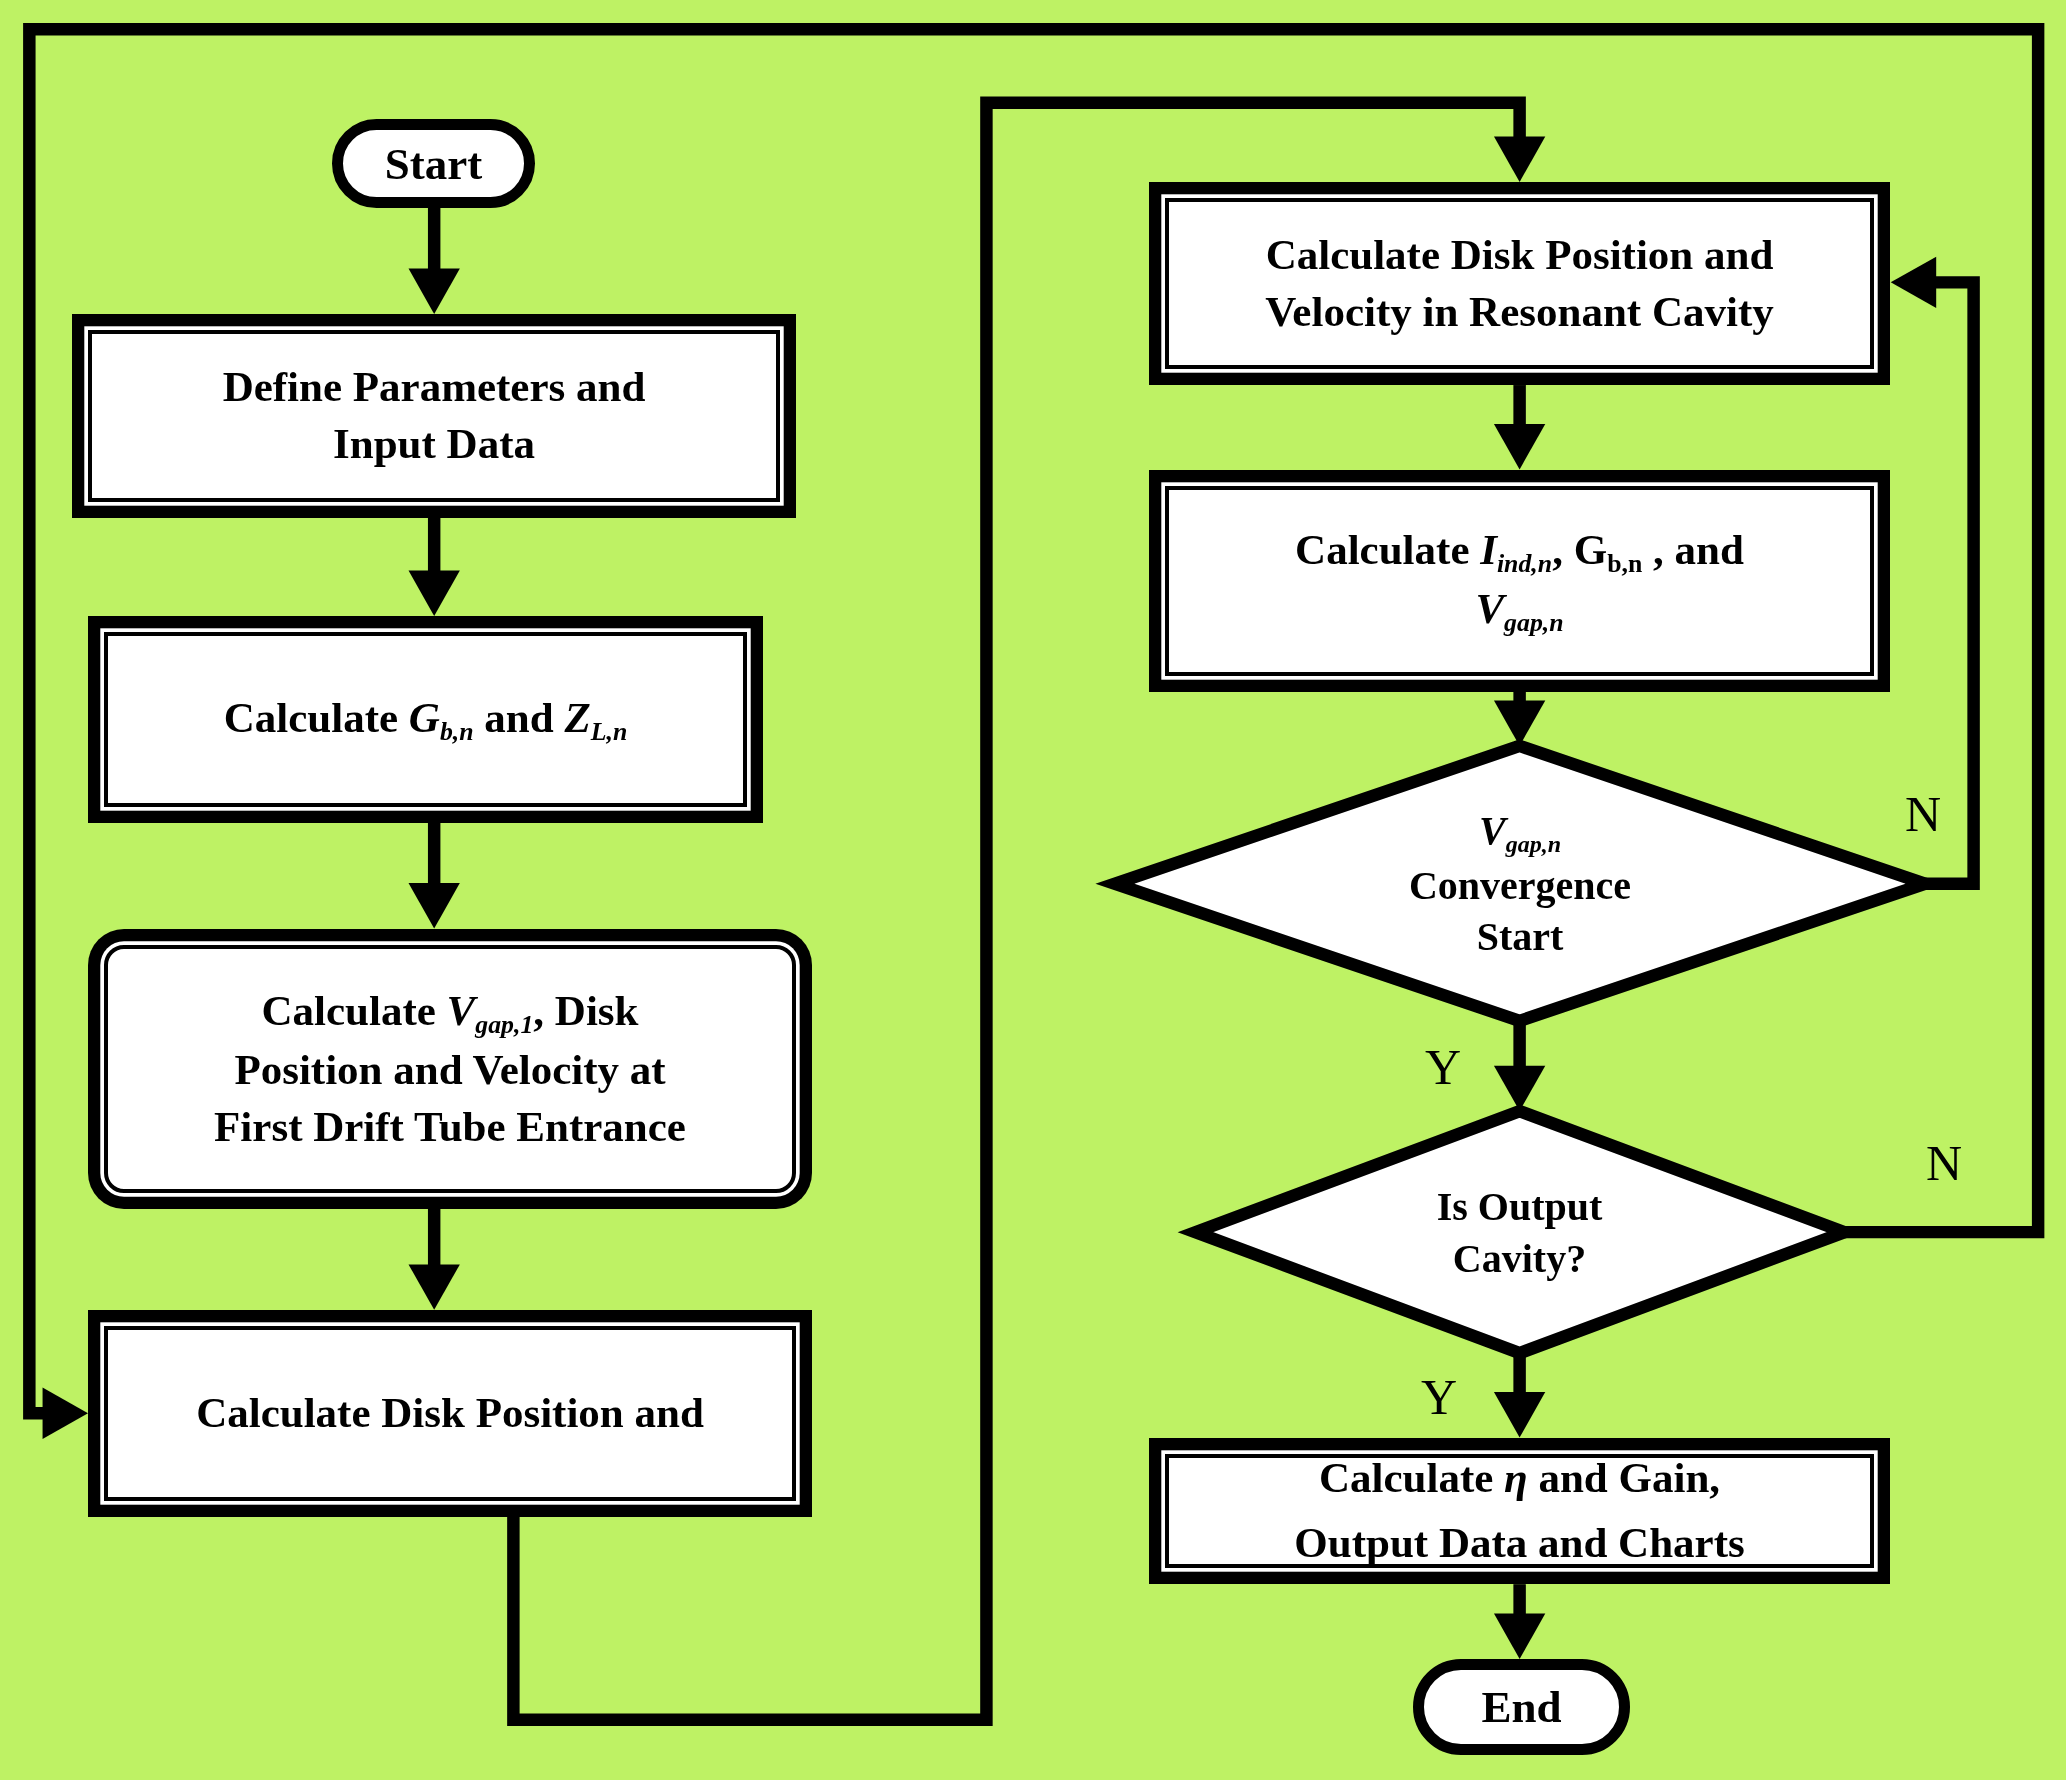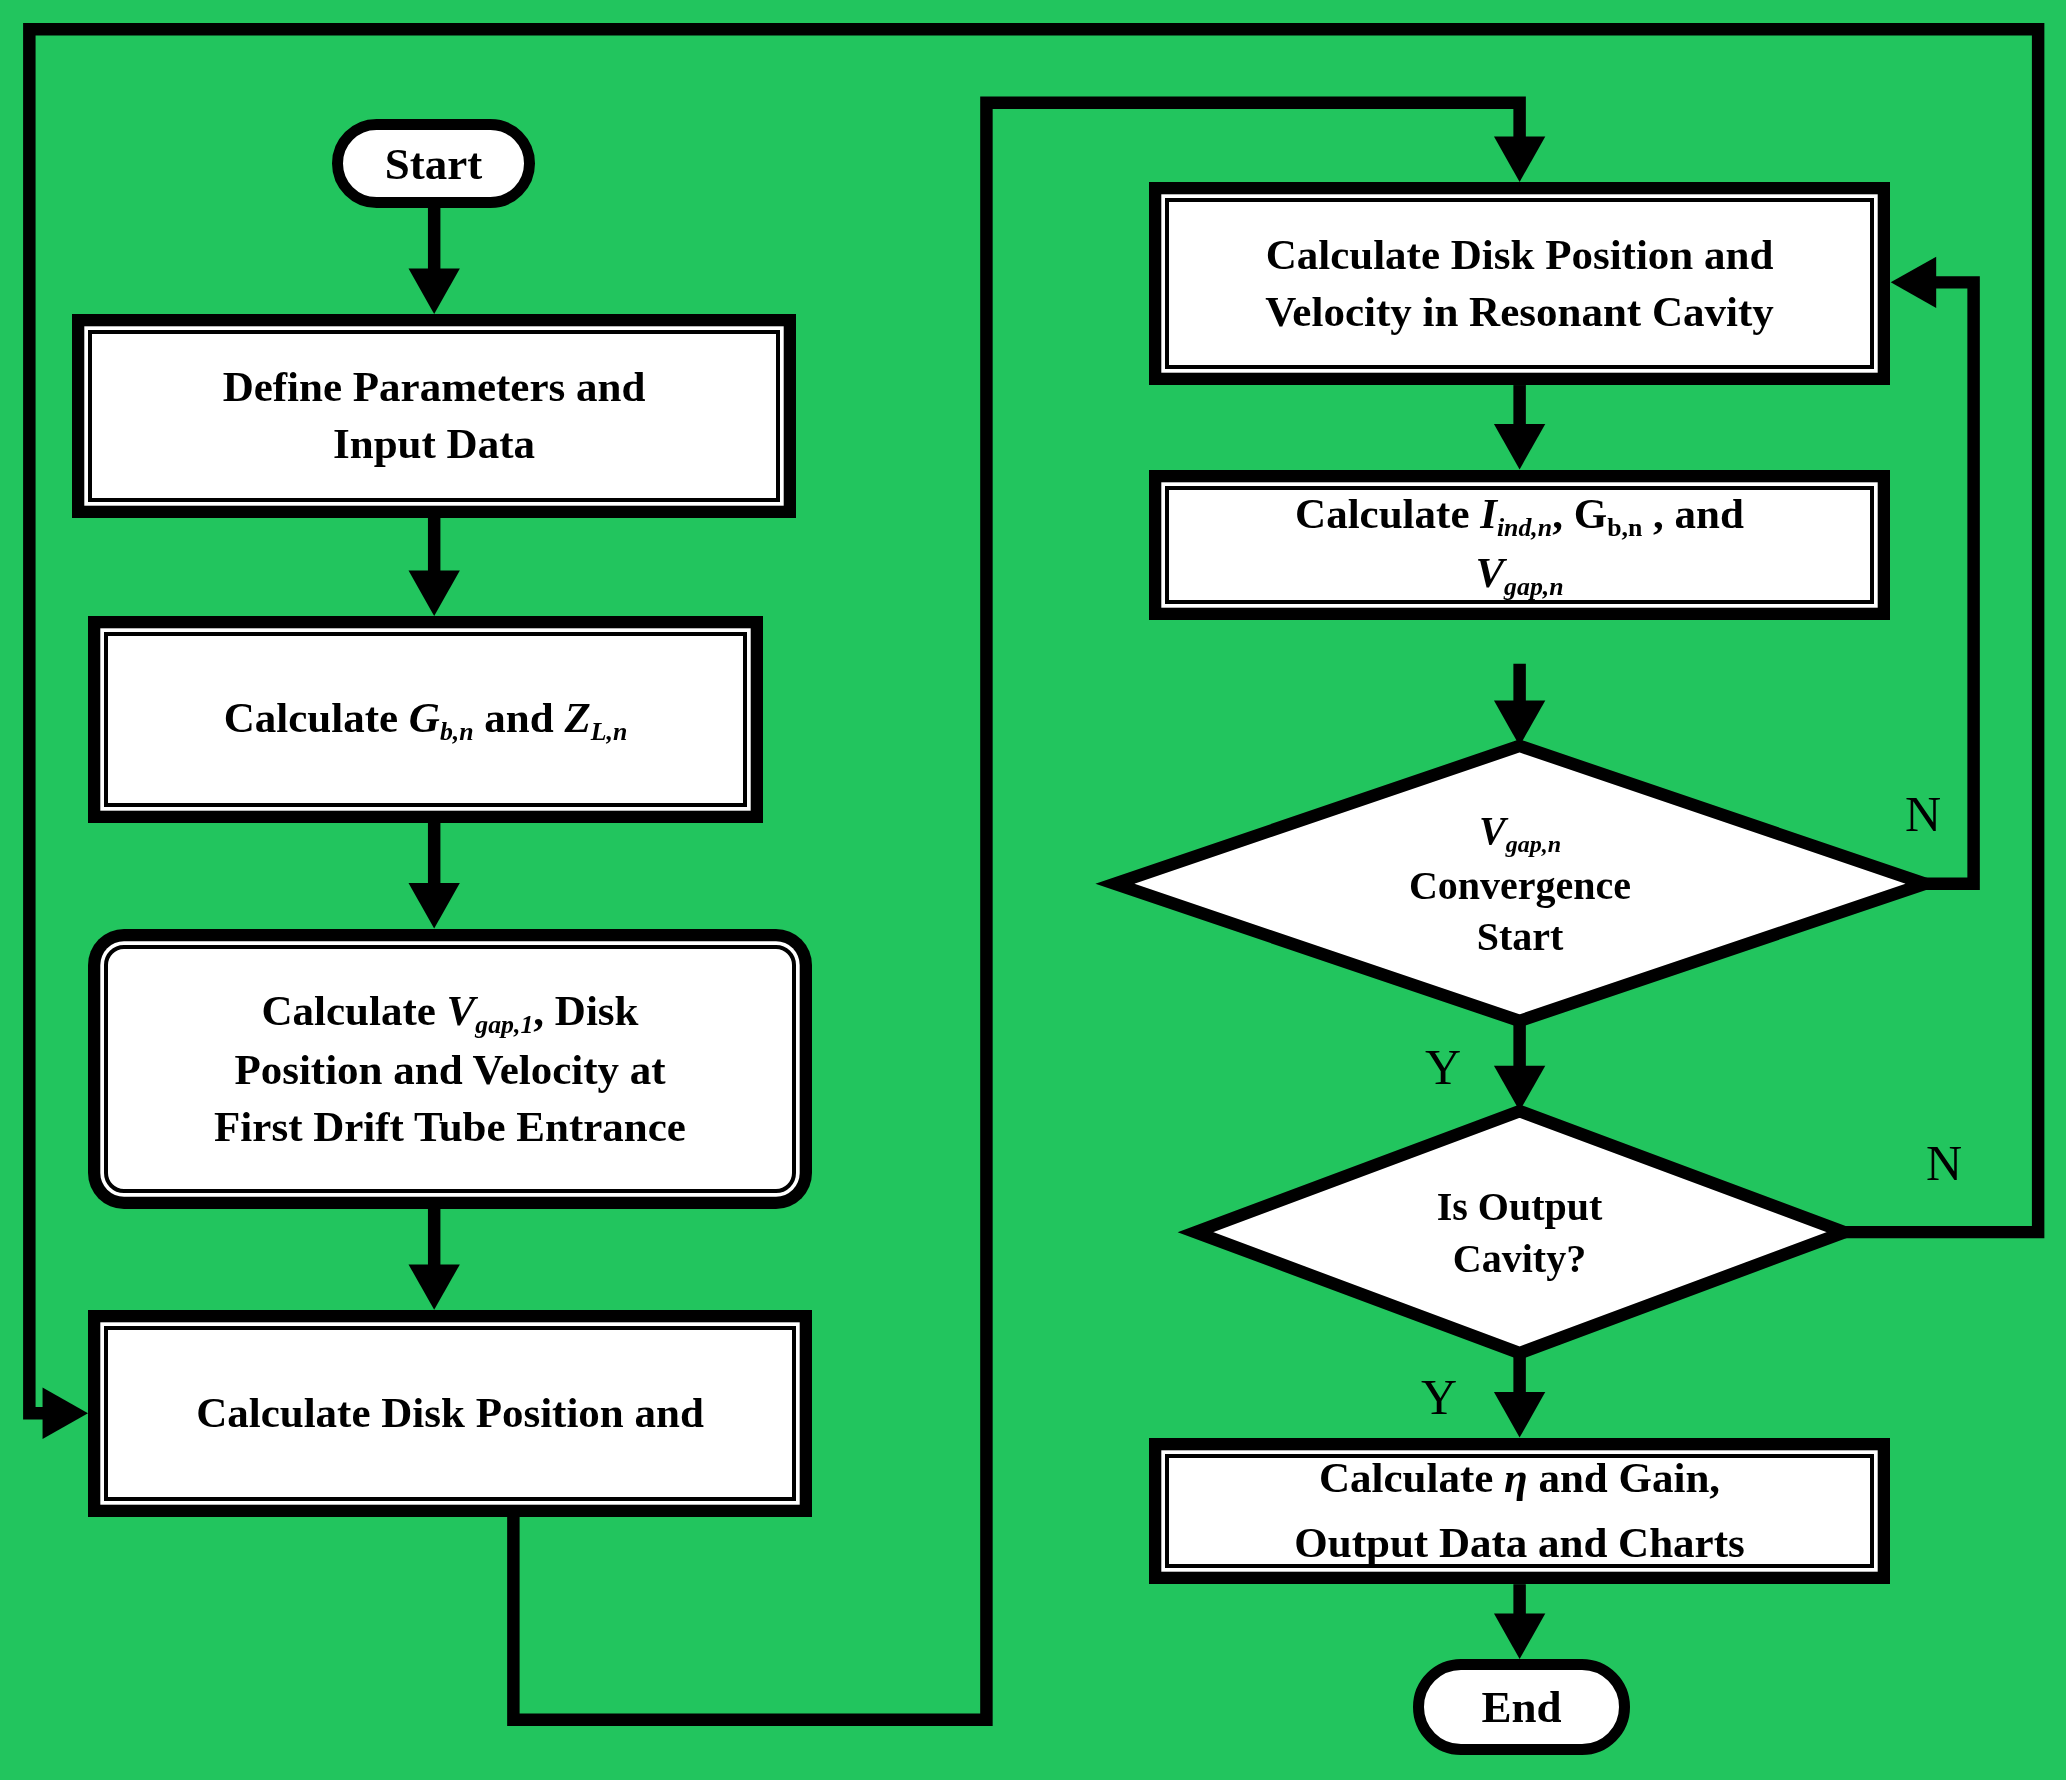--- a/index.html
+++ b/index.html
@@ -32,21 +32,21 @@
   .sub-i { font-size:0.6em; font-style:italic; vertical-align:-0.32em; }
   .sub-u { font-size:0.6em; vertical-align:-0.32em; }
   .flow-label {
     position:absolute; transform:translate(-50%,-50%);
     font-size:50px; font-weight:400; color:#000;
   }
 </style>
 </head>
 <body>
 
-<div id="canvas" style="width: 2066px; height: 1780px; background: #22c55e;">
+<div id="canvas" style="width: 2066px; height: 1780px; background: #bef264;">
   <svg id="edge-layer" xmlns="http://www.w3.org/2000/svg" viewBox="0 0 2817 2427">
       <polyline points="592,283 592,374" fill="none" stroke="#000000" stroke-width="17"></polyline>
       <polygon points="557,366 627,366 592,428" fill="#000000"></polygon>
       <polyline points="592,706 592,786" fill="none" stroke="#000000" stroke-width="17"></polyline>
       <polygon points="557,778 627,778 592,840" fill="#000000"></polygon>
       <polyline points="592,1122 592,1212" fill="none" stroke="#000000" stroke-width="17"></polyline>
       <polygon points="557,1204 627,1204 592,1266" fill="#000000"></polygon>
       <polyline points="592,1648 592,1732" fill="none" stroke="#000000" stroke-width="17"></polyline>
       <polygon points="557,1724 627,1724 592,1786" fill="#000000"></polygon>
       <polyline points="700,2068 700,2345 1345,2345 1345,140 2072,140 2072,194" fill="none" stroke="#000000" stroke-width="17"></polyline>
@@ -84,21 +84,21 @@
         <div class="line"><span>Position and Velocity at</span></div>
         <div class="line"><span>First Drift Tube Entrance</span></div>
       </div>
       <div class="node process" style="left: 104px; top: 1326px; width: 692px; height: 175px;">
         <div class="line"><span>Calculate Disk Position and</span></div>
       </div>
       <div class="node process" style="left: 1165px; top: 198px; width: 709px; height: 171px;">
         <div class="line"><span>Calculate Disk Position and</span></div>
         <div class="line"><span>Velocity in Resonant Cavity</span></div>
       </div>
-      <div class="node process" style="left: 1165px; top: 486px; width: 709px; height: 118px;">
+      <div class="node process" style="left: 1165px; top: 486px; width: 709px; height: 190px;">
         <div class="line"><span>Calculate </span><span class="it">I</span><span class="sub-i">ind,n</span><span>, G</span><span class="sub-u">b,n</span><span> , and</span></div>
         <div class="line"><span class="it">V</span><span class="sub-i">gap,n</span></div>
       </div>
       <div class="dtext" style="left: 1300px; top: 788px; width: 440px; height: 191px;">
         <div class="line"><span class="it">V</span><span class="sub-i">gap,n</span></div>
         <div class="line"><span>Convergence</span></div>
         <div class="line"><span>Start</span></div>
       </div>
       <div class="dtext" style="left: 1336px; top: 1168px; width: 367px; height: 129px;">
         <div class="line"><span>Is Output</span></div>

